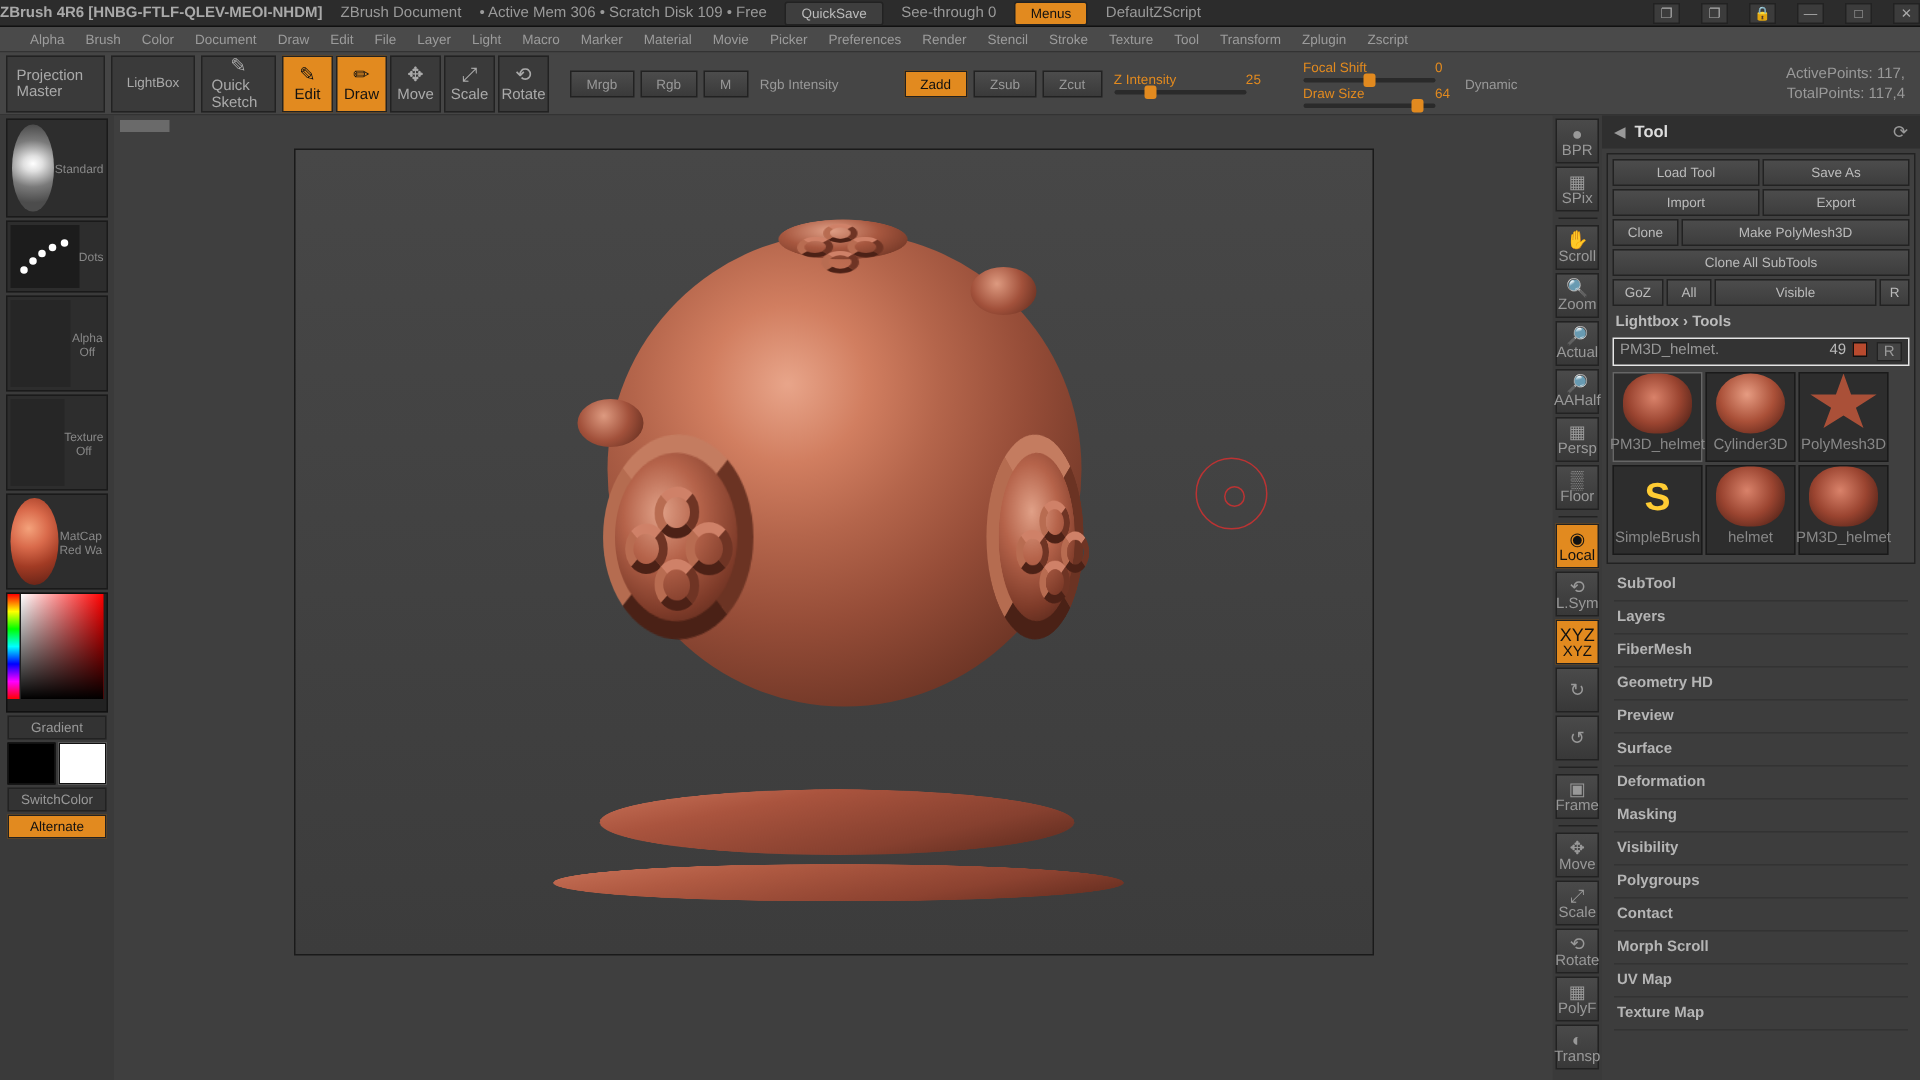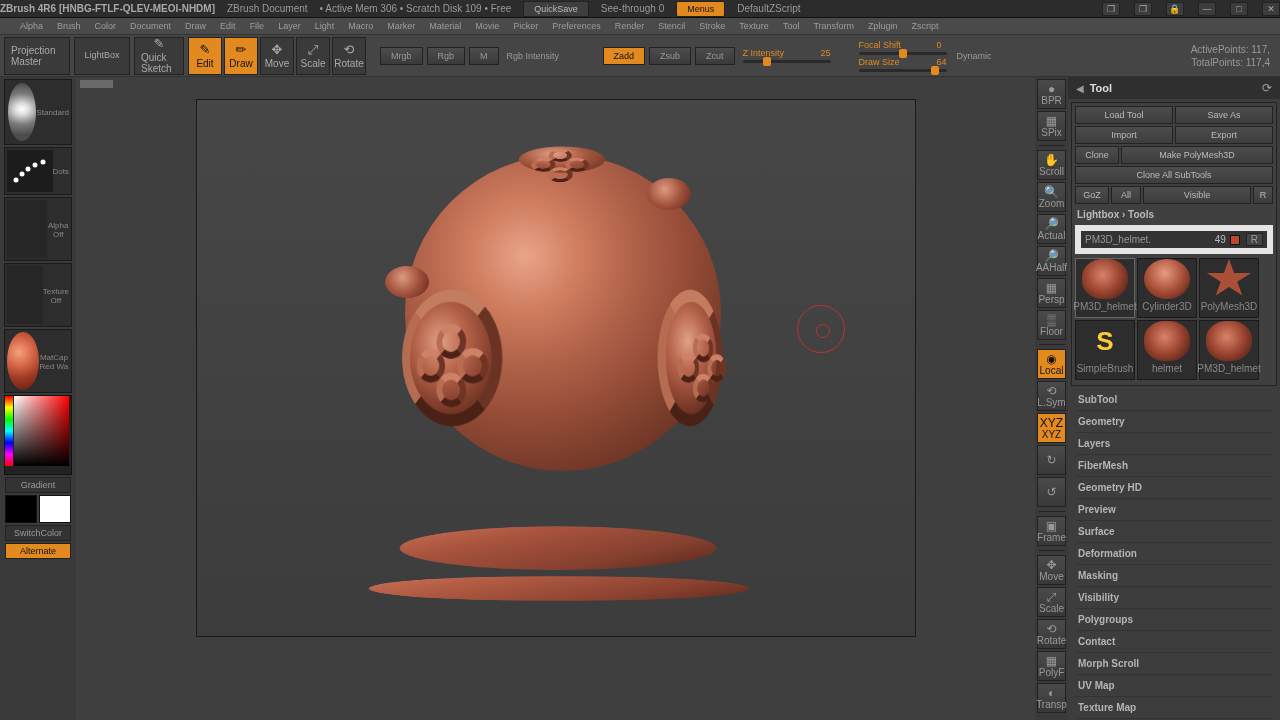--- a/index.html
+++ b/index.html
@@ -12,21 +12,21 @@
 .pillbtn.orange{background:#e28a1f;color:#111}
 .tinybtn{width:18px;height:14px;background:#3c3c3c;border:1px solid #222;margin-left:2px;display:flex;align-items:center;justify-content:center;font-size:9px;color:#aaa;cursor:pointer}
 .menubar{height:17px;background:#4a4a4a;display:flex;align-items:center;padding:0 20px;gap:14px;border-bottom:1px solid #333}
 .menubar span{color:#9c9c9c;font-size:9px;cursor:pointer}
 .shelf{height:42px;background:#454545;display:flex;align-items:center;padding:2px 4px;gap:4px;border-bottom:1px solid #333}
 .shelfbtn{height:38px;background:#3a3a3a;border:1px solid #222;color:#aaa;font-size:9px;display:flex;flex-direction:column;align-items:center;justify-content:center;padding:1px 6px;cursor:pointer;line-height:1.1}
 .shelfbtn.wide{width:66px}
 .shelfbtn.active{background:#e28a1f;color:#111}
 .shelfbtn .icn{width:18px;height:16px;display:flex;align-items:center;justify-content:center;font-size:13px}
 .sliders{display:flex;flex-direction:column;gap:2px;margin-left:10px}
-.sliderrow{display:flex;gap:6px}
+.sliderrow{display:flex;gap:16px}
 .sliderrow .label{color:#999;font-size:9px;width:72px}
 .sliderrow .val{color:#bbb;font-size:9px}
 .sliderrow.active .label,.sliderrow.active .val{color:#e28a1f}
 .slider-track{width:88px;height:3px;background:#2a2a2a;position:relative;border-radius:2px}
 .slider-knob{position:absolute;width:8px;height:9px;background:#e28a1f;border-radius:2px;top:-3px}
 .modebar{display:flex;gap:4px;margin-left:10px}
 .modebar .mbtn{padding:3px 10px;background:linear-gradient(#4c4c4c,#3a3a3a);color:#999;font-size:9px;border:1px solid #222;cursor:pointer}
 .modebar .mbtn.active{background:#e28a1f;color:#111}
 .statcol{display:flex;flex-direction:column;align-items:flex-end;margin-left:auto;margin-right:6px;gap:2px;color:#999;font-size:9px}
 .main{display:flex;height:643px}
@@ -59,21 +59,21 @@
 .tp-header{height:22px;background:#2f2f2f;display:flex;align-items:center;padding:0 8px}
 .tp-header .back{color:#999;margin-right:6px;cursor:pointer}
 .tp-header .ttl{color:#ddd;font-size:11px;font-weight:bold}
 .tp-header .refresh{margin-left:auto;color:#999;cursor:pointer;font-size:12px}
 .tp-body{background:#404040;padding:3px;display:flex;flex-direction:column;gap:2px;border:1px solid #222;margin:3px}
 .btnrow{display:flex;gap:2px}
 .tpbtn{flex:1;background:linear-gradient(#4c4c4c,#3d3d3d);border:1px solid #222;color:#bbb;font-size:9px;text-align:center;padding:3px 2px;cursor:pointer}
 .tpbtn.sm{flex:0 0 20px}
 .breadcrumb{font-size:9px;color:#999;padding:3px 2px;display:flex;align-items:center}
 .breadcrumb b{color:#bbb}
-.meshname{background:#333;border:6px solid #e5e5e5;padding:2px 4px;font-size:9px;color:#999;display:flex;align-items:center}
+.meshname{background:#333;border:1px solid #e5e5e5;padding:2px 4px;font-size:9px;color:#999;display:flex;}
 .meshname .cnt{margin-left:auto;color:#bbb}
 .meshname .clr{width:10px;height:10px;background:#b94a2e;border:1px solid #111;margin-left:4px}
 .thumbrow{display:flex;flex-wrap:wrap;gap:2px;padding:2px 0}
 .thumb{width:60px;height:60px;background:#2d2d2d;border:1px solid #1a1a1a;display:flex;flex-direction:column;align-items:center;justify-content:flex-start;padding-bottom:2px;font-size:8px;color:#888;cursor:pointer;position:relative}
 .thumb .tvis{width:46px;height:40px;margin-bottom:2px}
 .thumb.sel{border:1px solid #666}
 .th-helmet{background:radial-gradient(circle at 45% 40%,#d9826a,#9a4430 50%,#4a1f16 90%);border-radius:45%}
 .th-cyl{background:radial-gradient(circle at 45% 35%,#e69c82,#aa5038 50%,#5b2318 90%);border-radius:50%}
 .th-star{background:#aa5038;clip-path:polygon(50% 0,61% 35%,98% 35%,68% 57%,79% 91%,50% 70%,21% 91%,32% 57%,2% 35%,39% 35%)}
 .th-s{color:#ffcc33;font-size:26px;font-weight:bold;display:flex;align-items:center;justify-content:center}
@@ -449,21 +449,20 @@
             <span>helmet</span>
           </div>
           <div class="thumb">
             <div class="tvis th-helmet"></div>
             <span>PM3D_helmet</span>
           </div>
         </div>
     </div>
     <div class="section-list" id="sections">
         <div>SubTool</div>
-        <div>Geometry</div>
         <div>Layers</div>
         <div>FiberMesh</div>
         <div>Geometry HD</div>
         <div>Preview</div>
         <div>Surface</div>
         <div>Deformation</div>
         <div>Masking</div>
         <div>Visibility</div>
         <div>Polygroups</div>
         <div>Contact</div>

